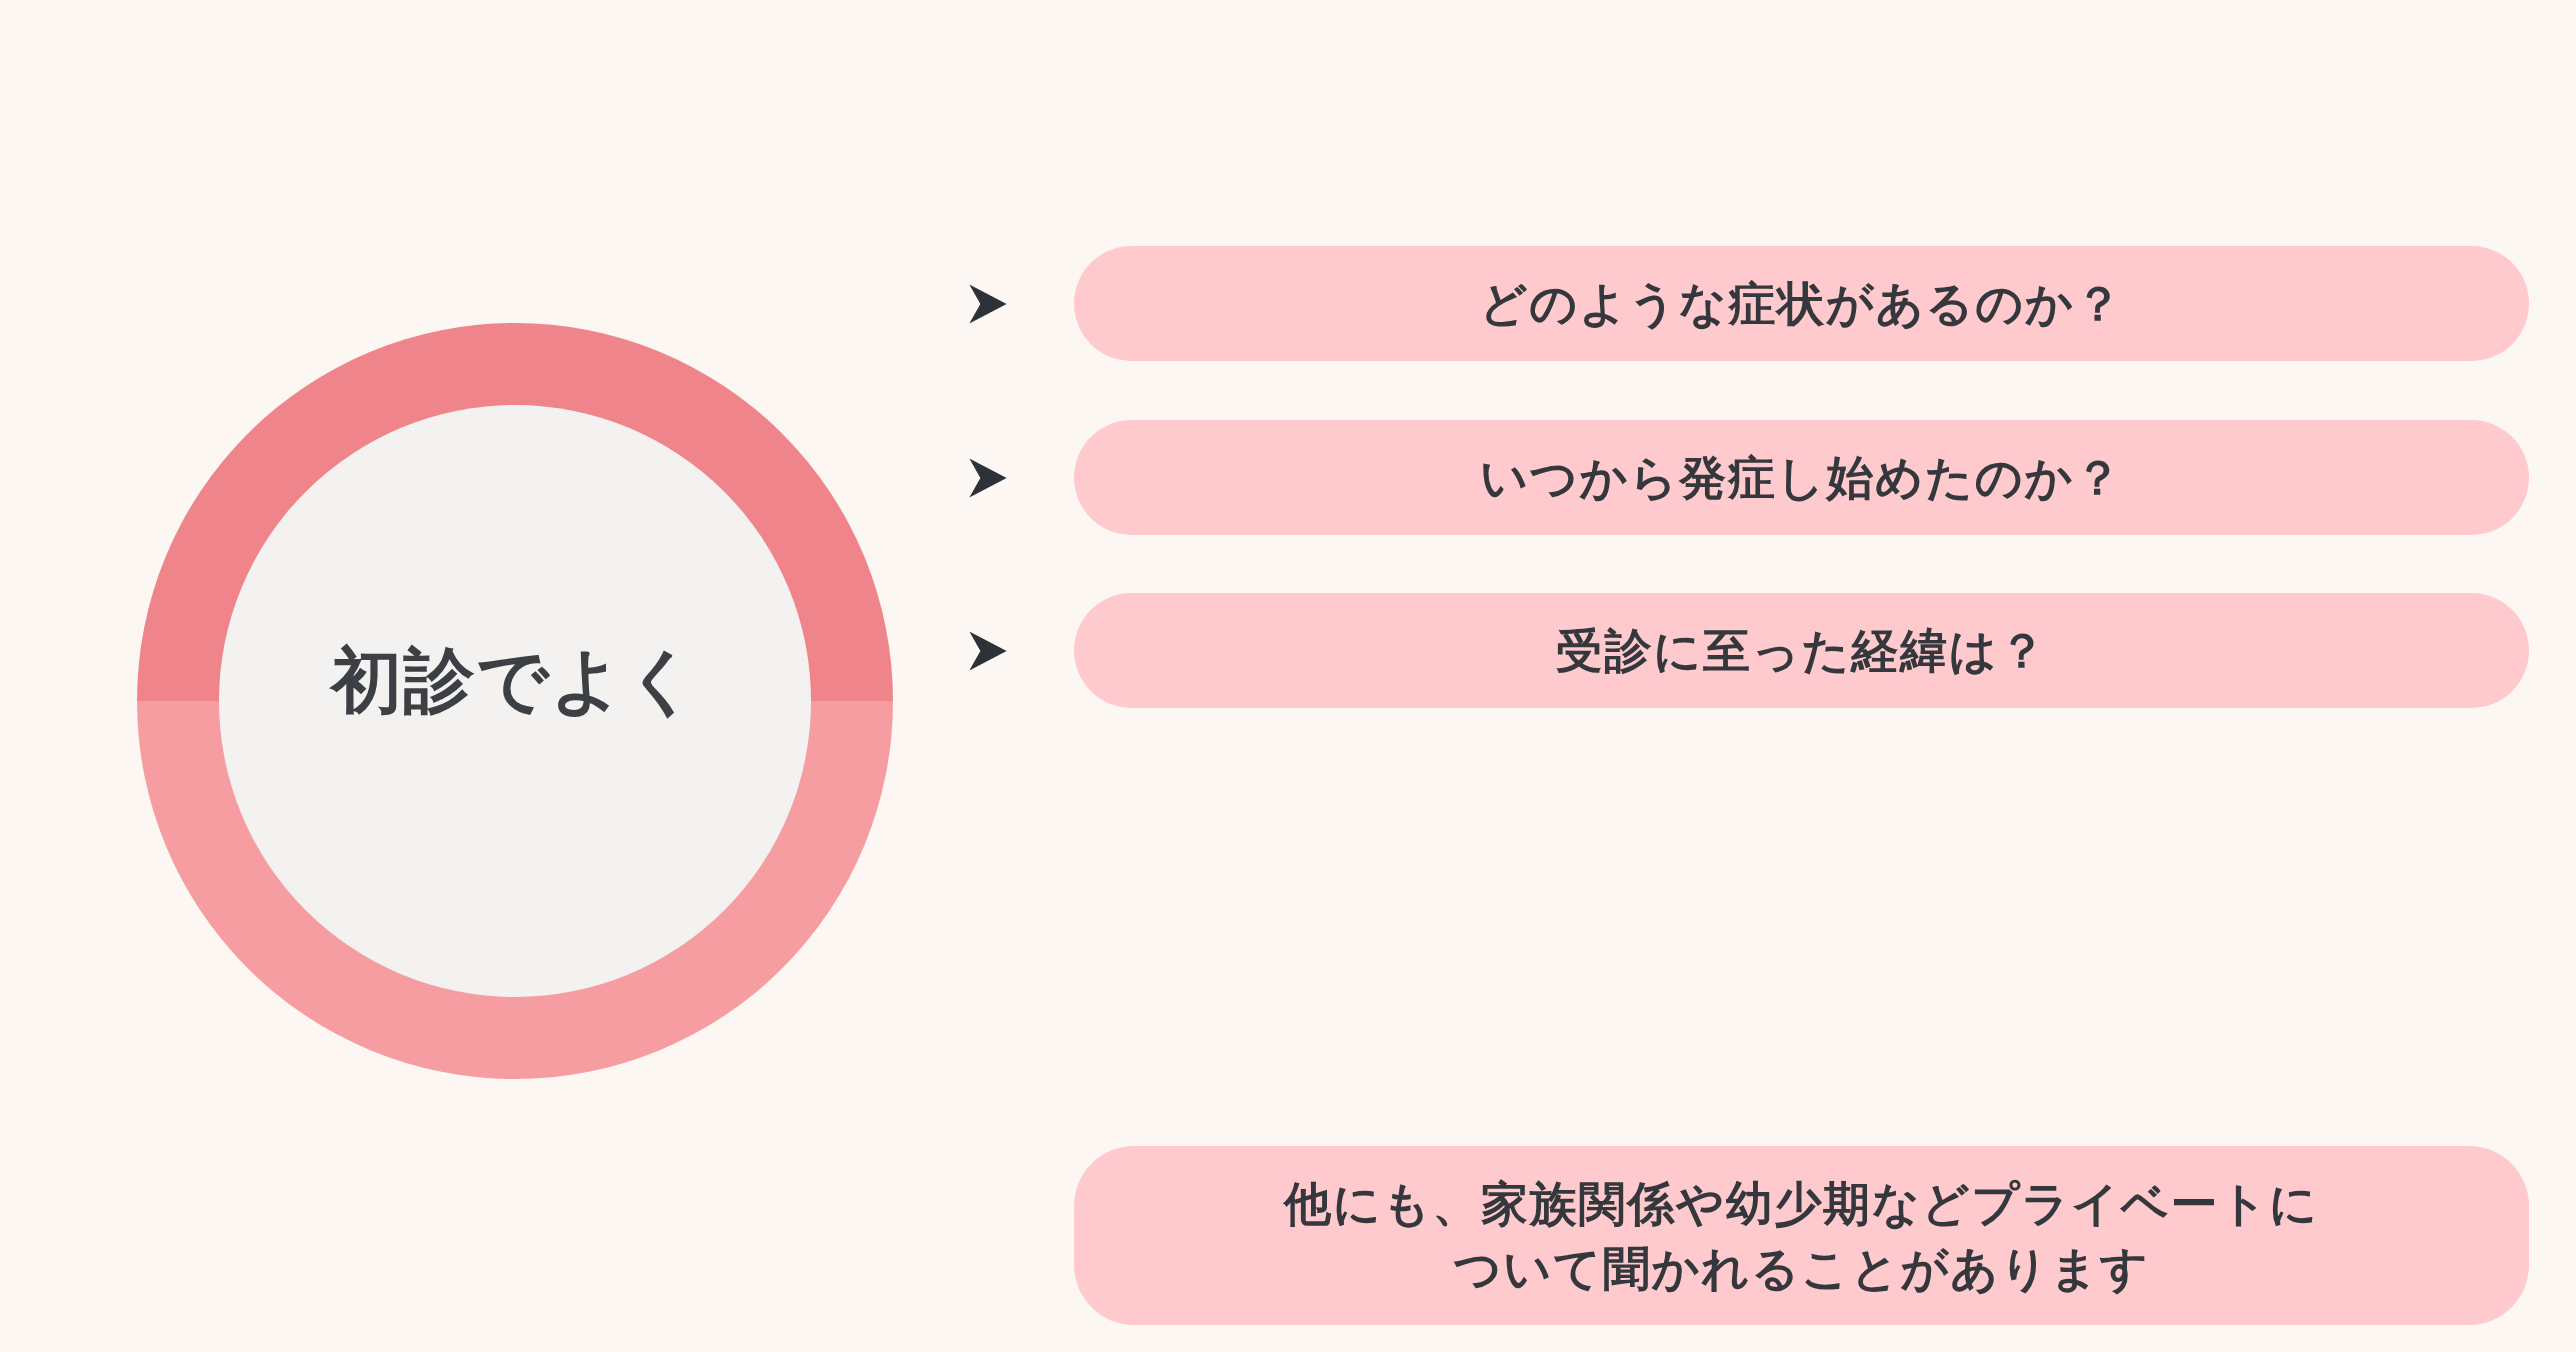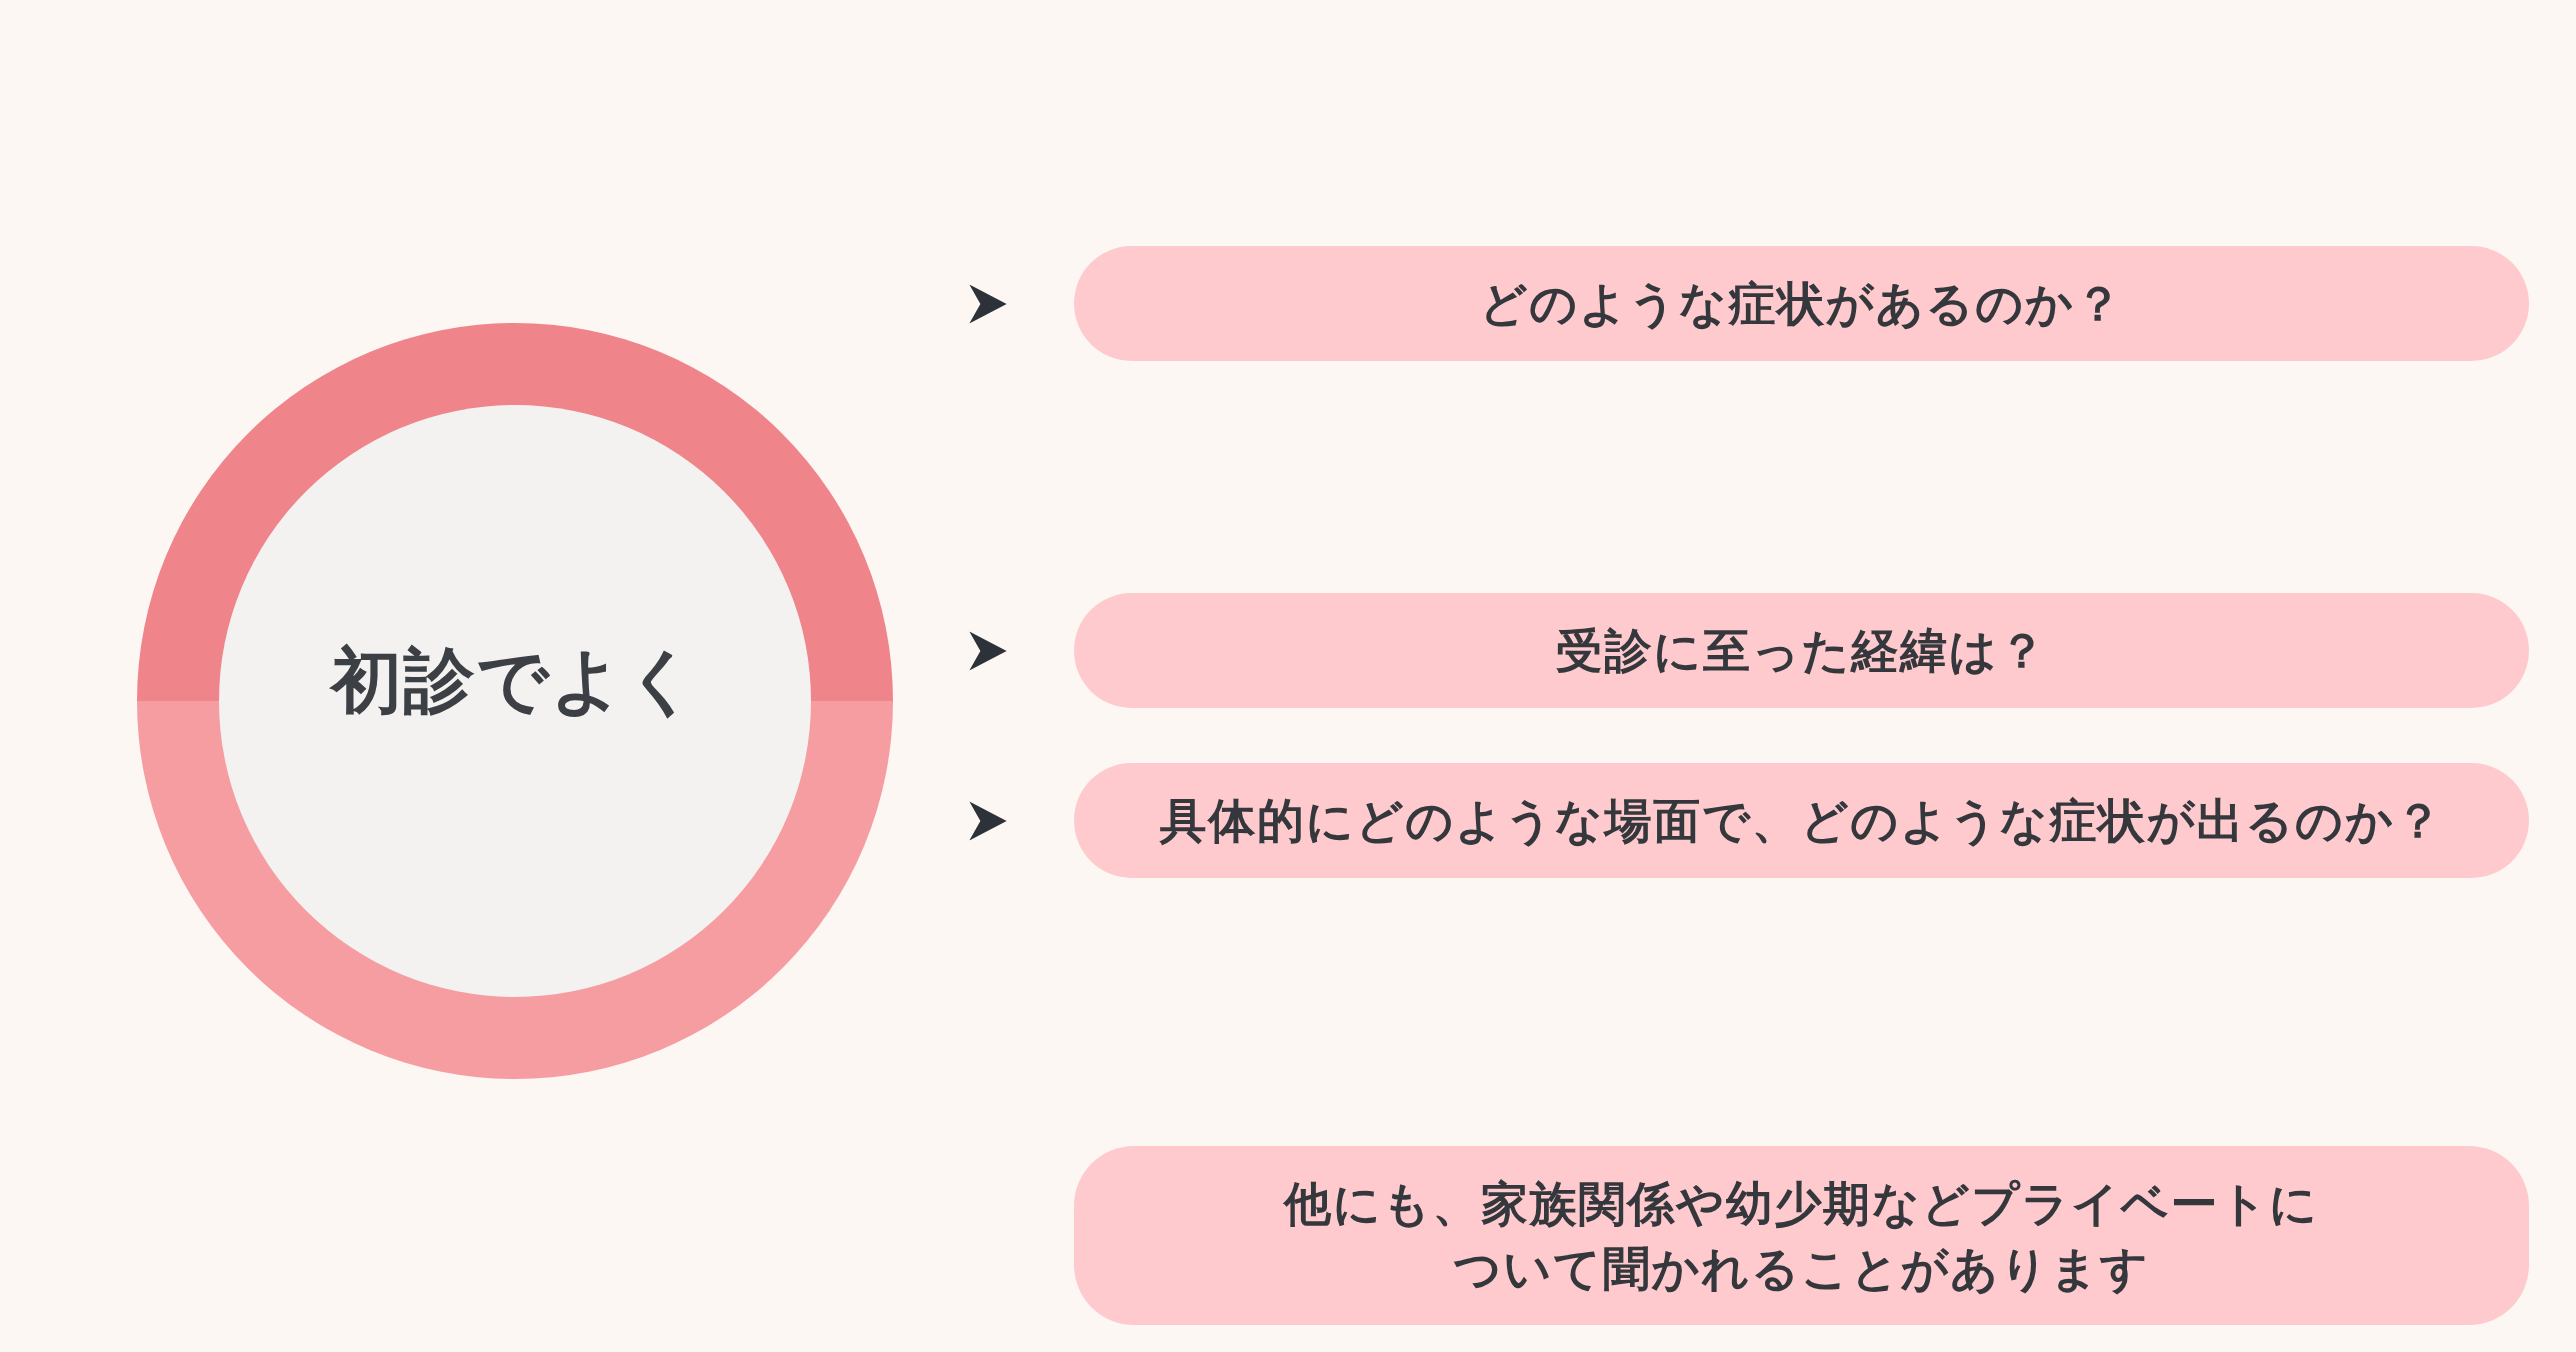--- a/index.html
+++ b/index.html
@@ -111,38 +111,38 @@
 
   <div class="row row-2">
     <svg class="arrow" viewBox="0 0 44 46">
         <polygon points="0,0 44,23 0,46 13,23" fill="var(--arrow)"></polygon>
       </svg>
     <div class="pill">
       <div class="pill-line">どのような症状があるのか？</div>
     </div>
   </div>
 
+  <div class="row row-3">
+    <svg class="arrow" viewBox="0 0 44 46">
+        <polygon points="0,0 44,23 0,46 13,23" fill="var(--arrow)"></polygon>
+      </svg>
+    <div class="pill">
+      <div class="pill-line">いつから発症し始めたのか？</div>
+    </div>
+  </div>
 
   <div class="row row-4">
     <svg class="arrow" viewBox="0 0 44 46">
         <polygon points="0,0 44,23 0,46 13,23" fill="var(--arrow)"></polygon>
       </svg>
     <div class="pill">
       <div class="pill-line">受診に至った経緯は？</div>
     </div>
   </div>
 
-  <div class="row row-5">
-    <svg class="arrow" viewBox="0 0 44 46">
-        <polygon points="0,0 44,23 0,46 13,23" fill="var(--arrow)"></polygon>
-      </svg>
-    <div class="pill">
-      <div class="pill-line">具体的にどのような場面で、どのような症状が出るのか？</div>
-    </div>
-  </div>
 
 
   <div class="row row-7">
     <div class="pill">
       <div class="pill-line">他にも、家族関係や幼少期などプライベートに</div>
       <div class="pill-line">ついて聞かれることがあります</div>
     </div>
   </div>
 
 </div>

